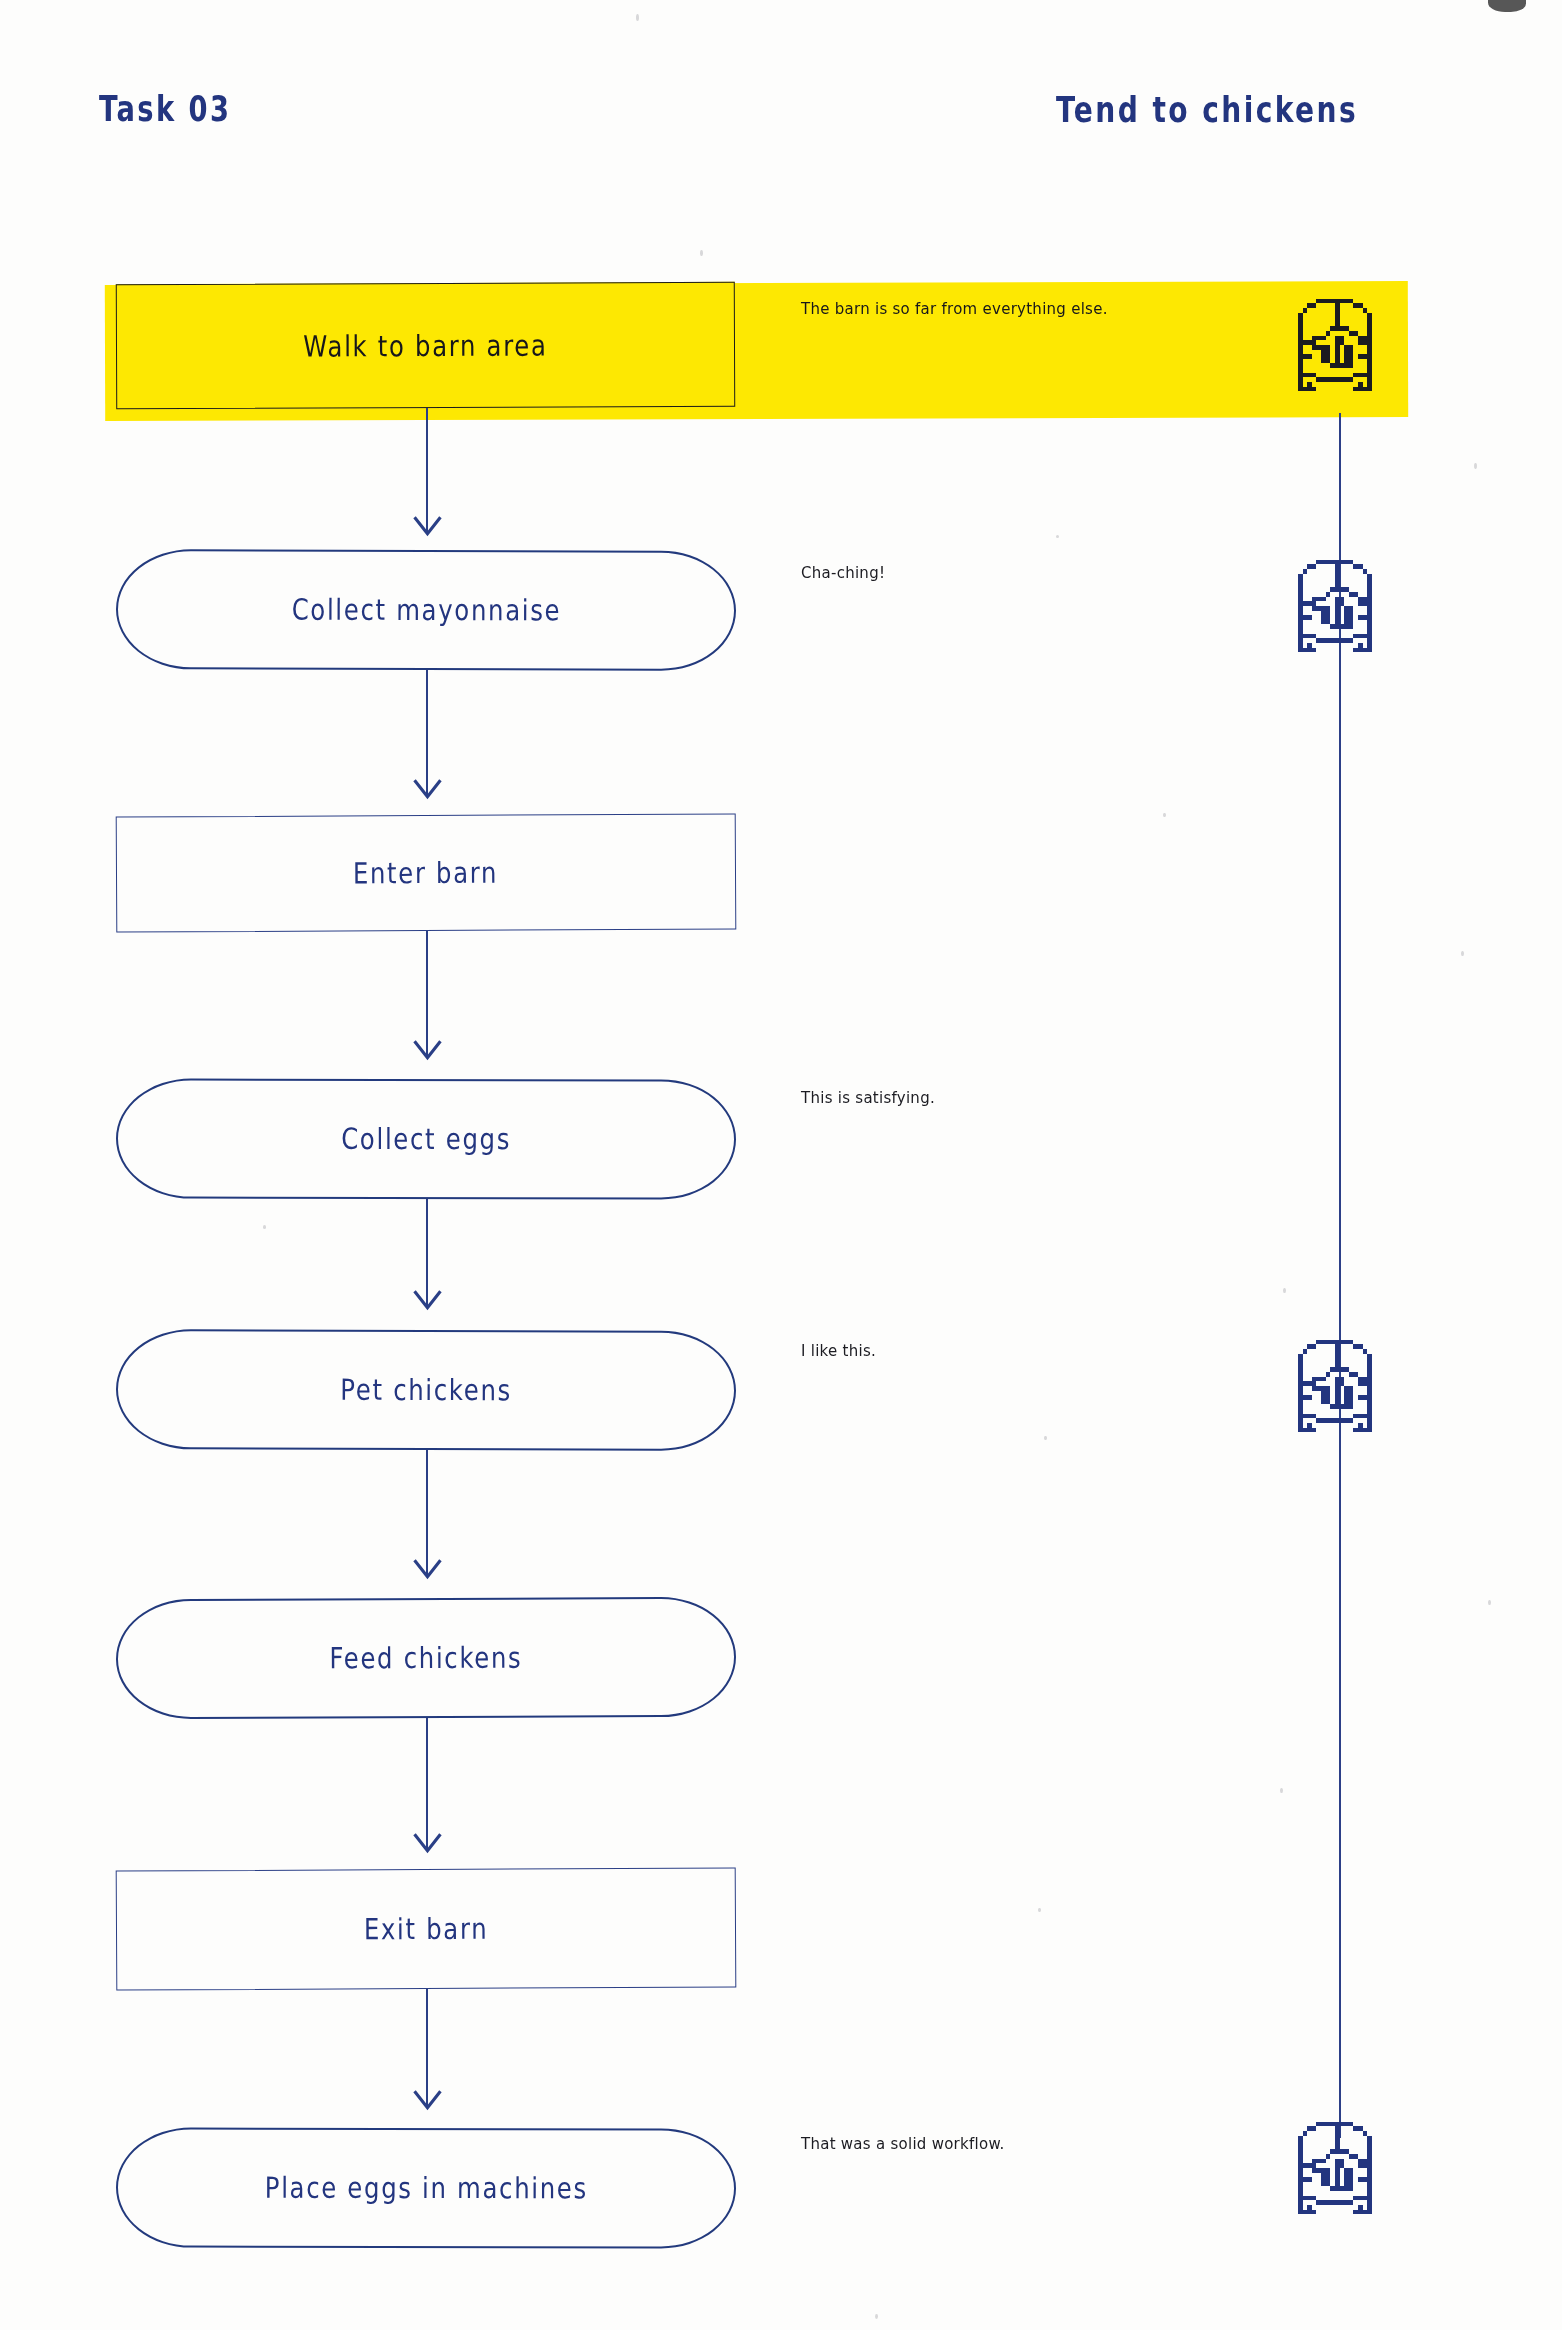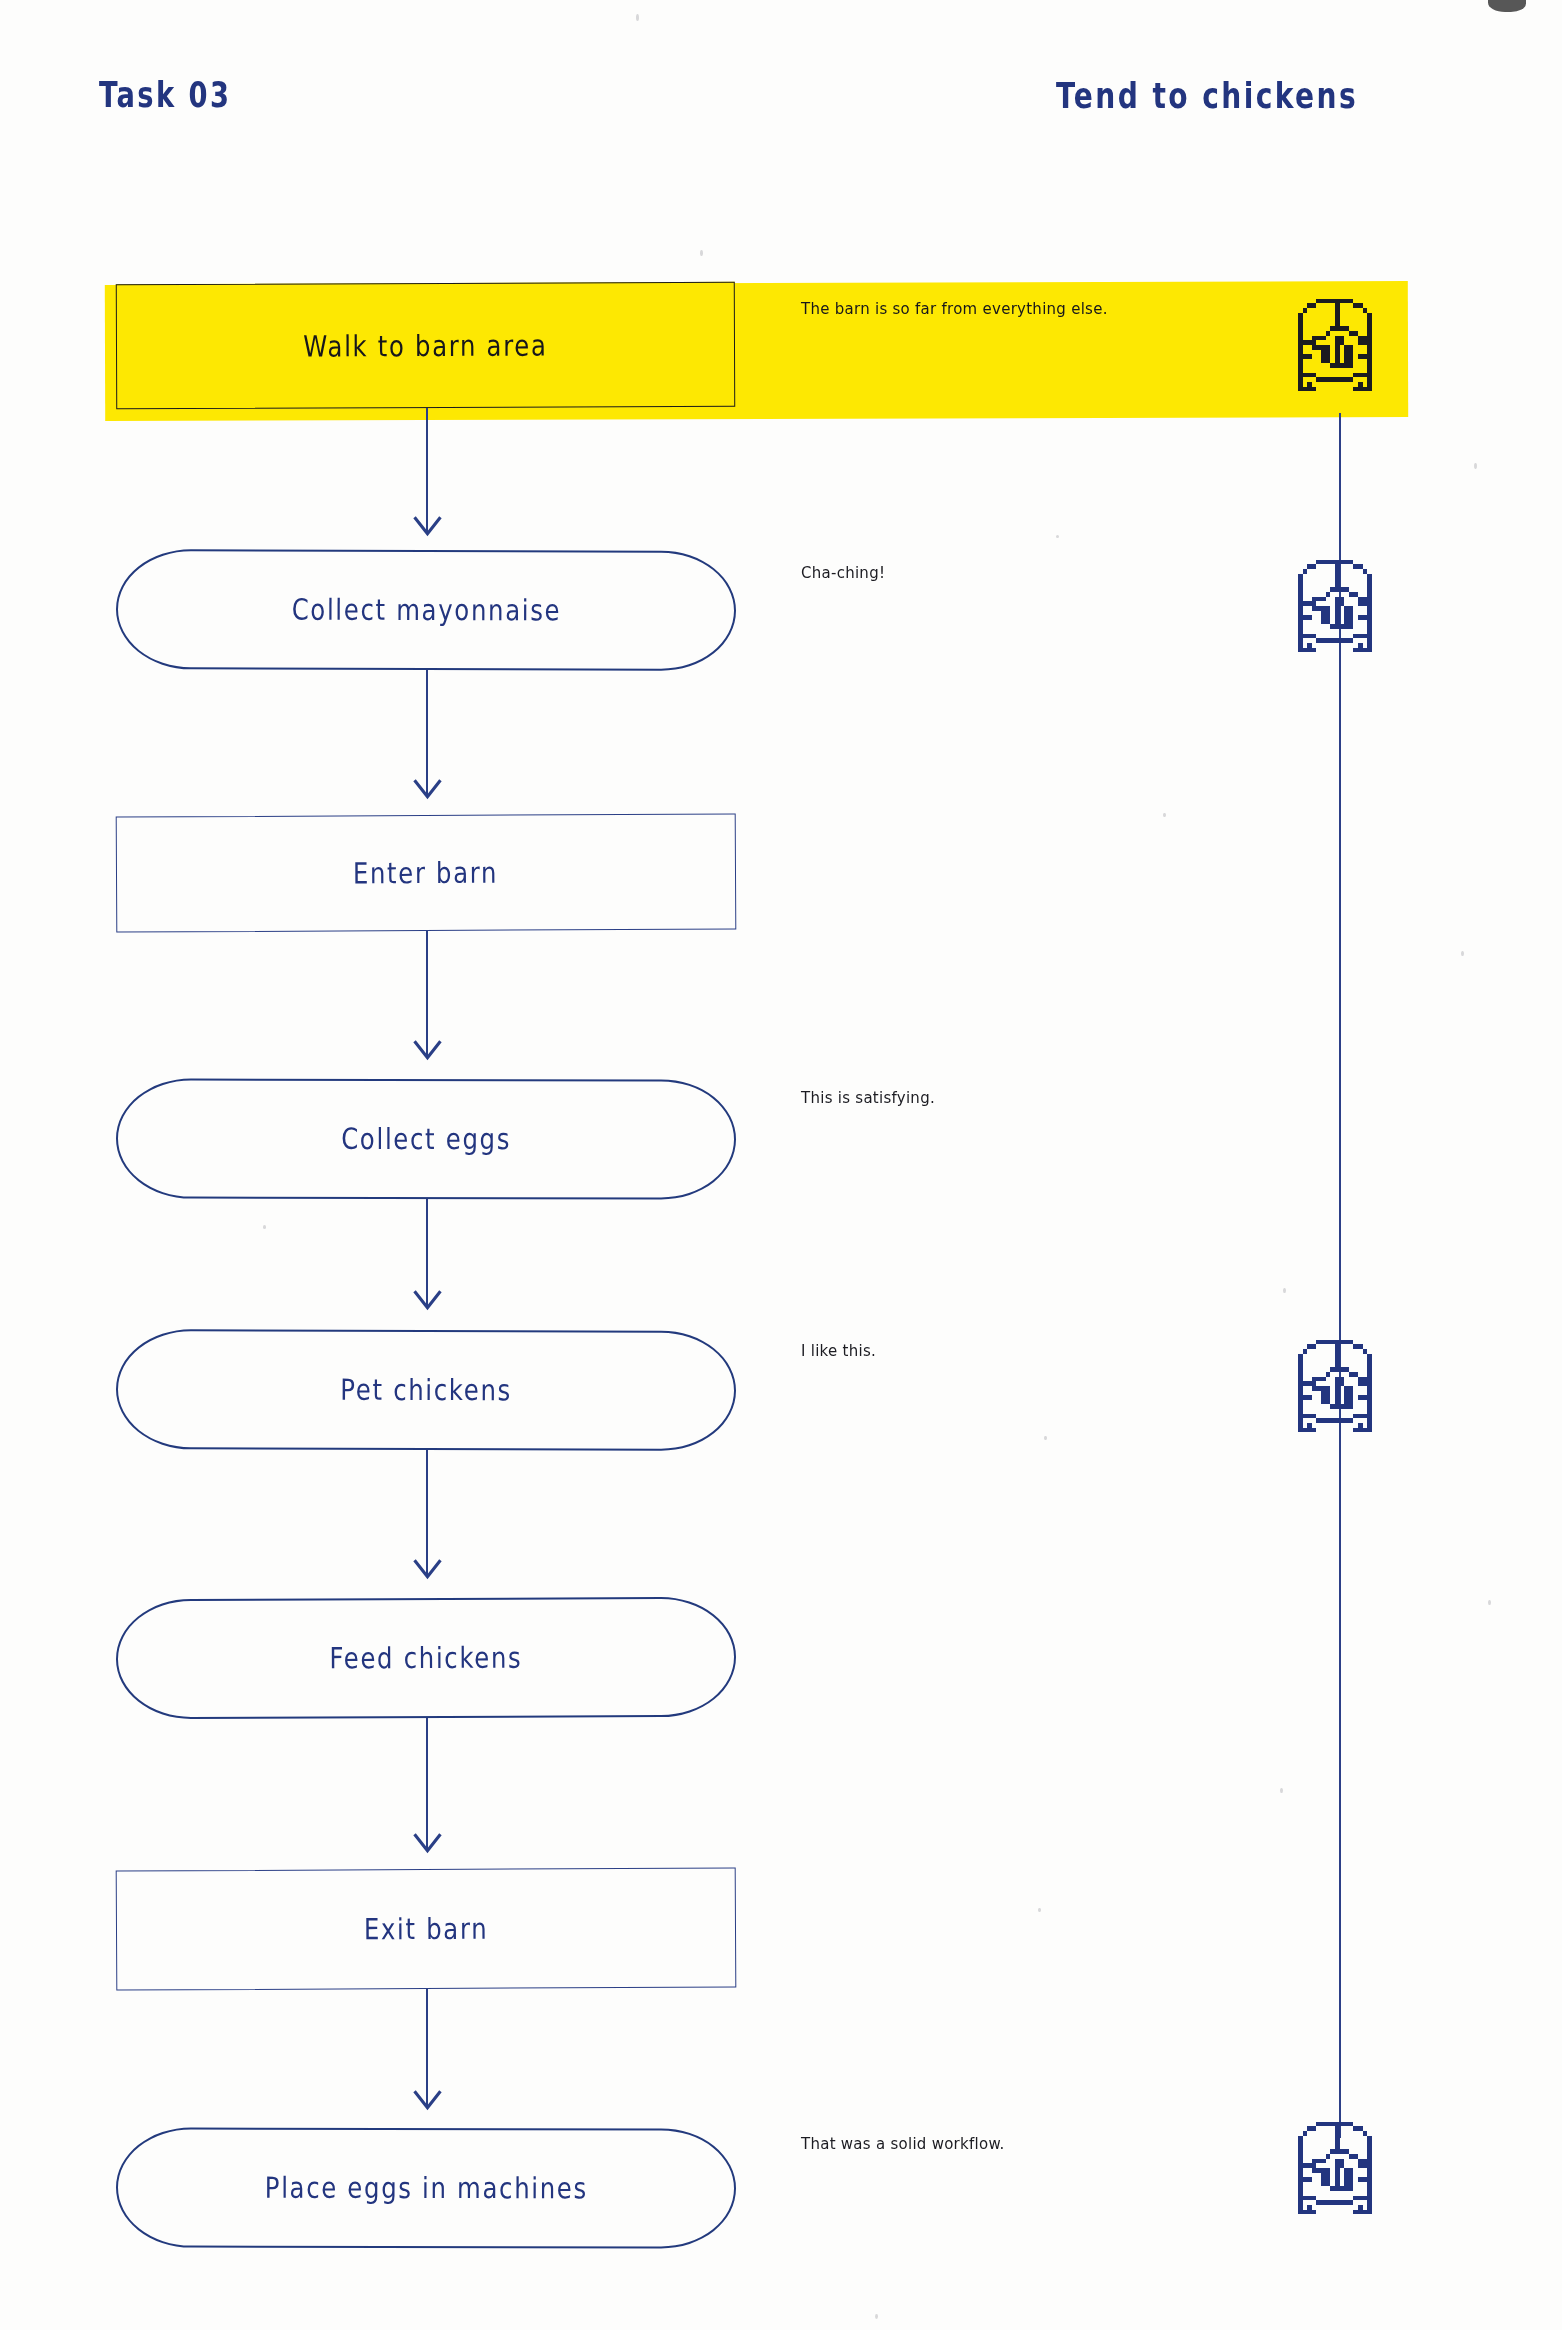--- a/index.html
+++ b/index.html
@@ -34,21 +34,21 @@
     width: 38px;
     height: 21px;
     background: #3a3a3a;
     border-radius: 0 0 40% 45%;
     opacity: .85;
   }
 
   
   #header {
     position: absolute;
-    top: 78px;
+    top: 92px;
     left: 0;
     width: 1563px;
     height: 56px;
   }
   .hdr-text {
     position: absolute;
     color: #23357f;
     font-family: "DejaVu Sans", sans-serif;
     font-weight: 700;
     font-size: 35px;

